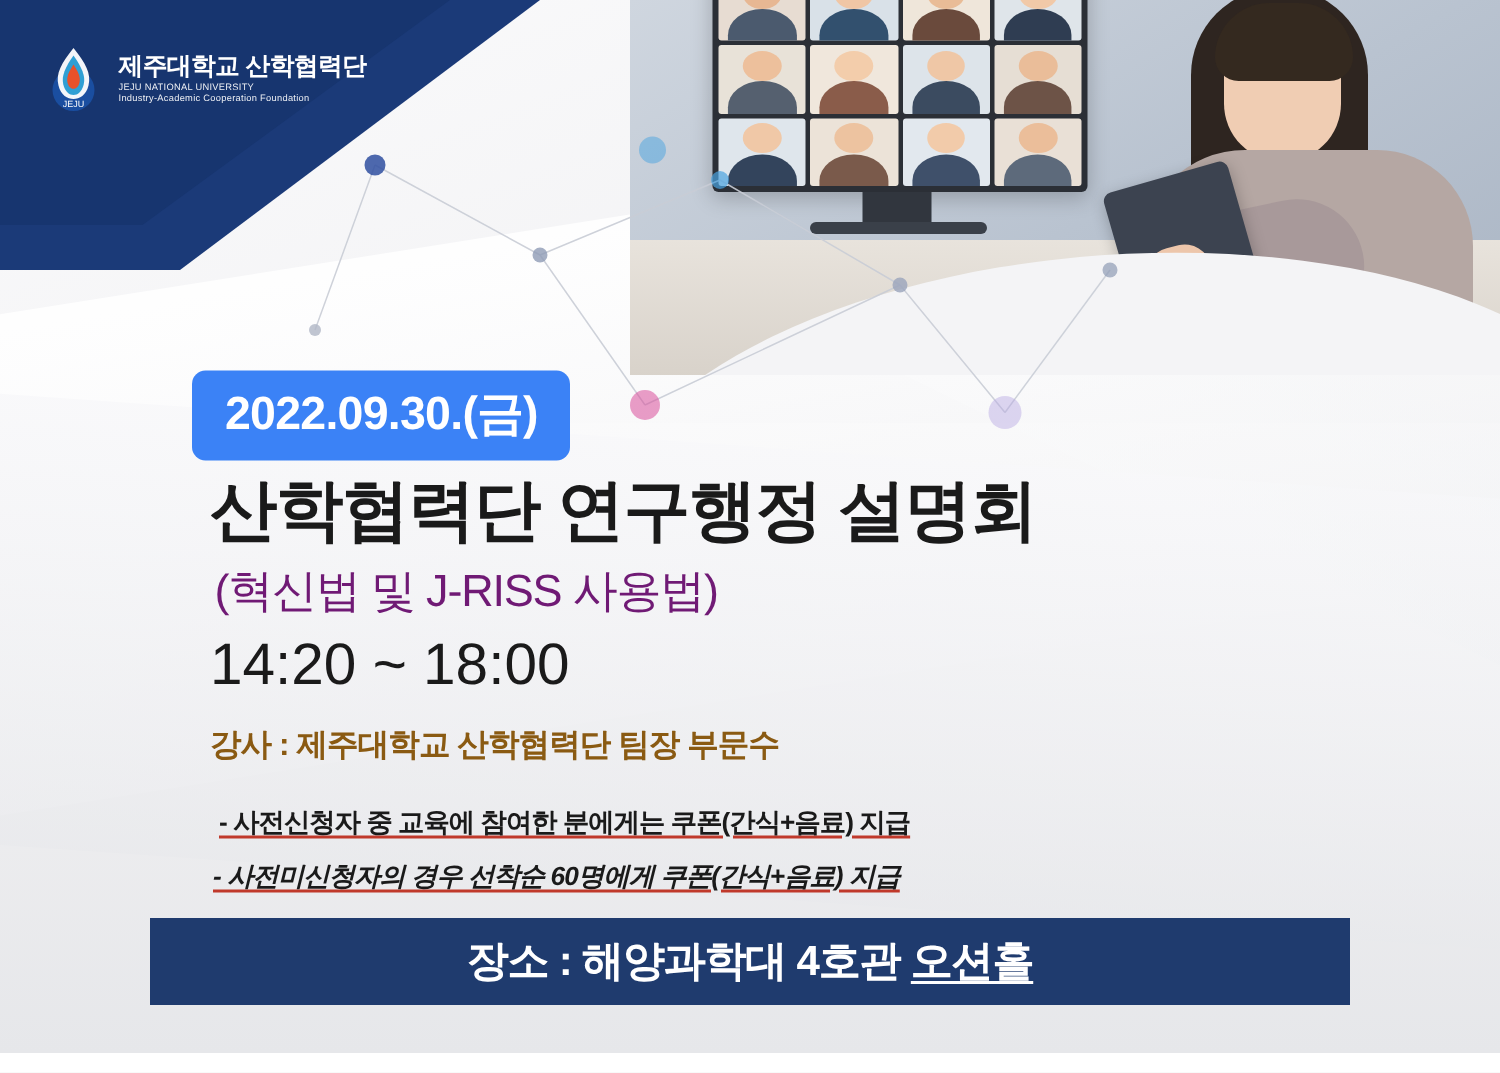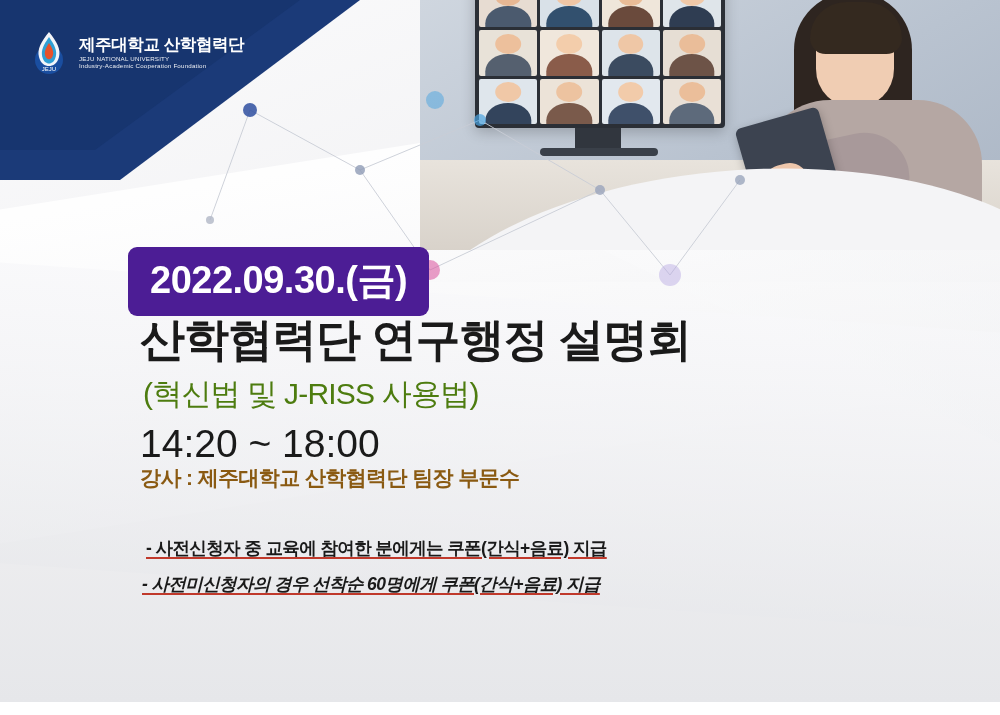--- a/index.html
+++ b/index.html
@@ -255,59 +255,59 @@
     letter-spacing: 0.2px;
     margin-top: 1px;
     white-space: nowrap;
     opacity: 0.92;
   }
 
   
   .date-badge {
     position: absolute;
     left: 128px; top: 247px;
-    background: #4c1d95;
+    background: #3b82f6;
     color: #ffffff;
-    font-size: 38px;
+    font-size: 31px;
     font-weight: 700;
     padding: 8px 22px 10px 22px;
     border-radius: 9px;
     letter-spacing: -0.5px;
     white-space: nowrap;
   }
   .title-main {
     position: absolute;
     left: 140px; top: 310px;
     font-size: 45px;
     font-weight: 700;
     color: #1a1a1a;
     letter-spacing: -1px;
     white-space: nowrap;
   }
   .title-sub {
     position: absolute;
     left: 143px; top: 374px;
     font-size: 30px;
     font-weight: 400;
-    color: #4d7c0f;
+    color: #701a75;
     letter-spacing: -0.8px;
     white-space: nowrap;
   }
   .time-text {
     position: absolute;
     left: 140px; top: 422px;
     font-size: 39px;
     font-weight: 400;
     color: #1a1a1a;
     letter-spacing: 0px;
     white-space: nowrap;
   }
   .lecturer {
     position: absolute;
-    left: 140px; top: 464px;
+    left: 140px; top: 482px;
     font-size: 21px;
     font-weight: 700;
     color: #8a5a12;
     letter-spacing: -0.6px;
     white-space: nowrap;
   }
   .note-line {
     position: absolute;
     font-size: 17.5px;
     font-weight: 700;
@@ -481,14 +481,17 @@
   <div class="time-text">14:20  ~  18:00</div>
   <div class="lecturer">강사 : 제주대학교 산학협력단 팀장 부문수</div>
 
   <div class="note-line note-1">
     <span class="u">- 사전신청자 중 교육에 참여한 분에게는 쿠폰(간식+음료) 지급</span>
   </div>
   <div class="note-line note-2">
     <span class="u">- 사전미신청자의 경우 선착순 60명에게 쿠폰(간식+음료) 지급</span>
   </div>
 
+  <div class="place-bar">
+    <div class="txt"><span>장소 : 해양과학대 4호관 </span><span class="u2">오션홀</span></div>
+  </div>
 
 </div>
 
 </body></html>

